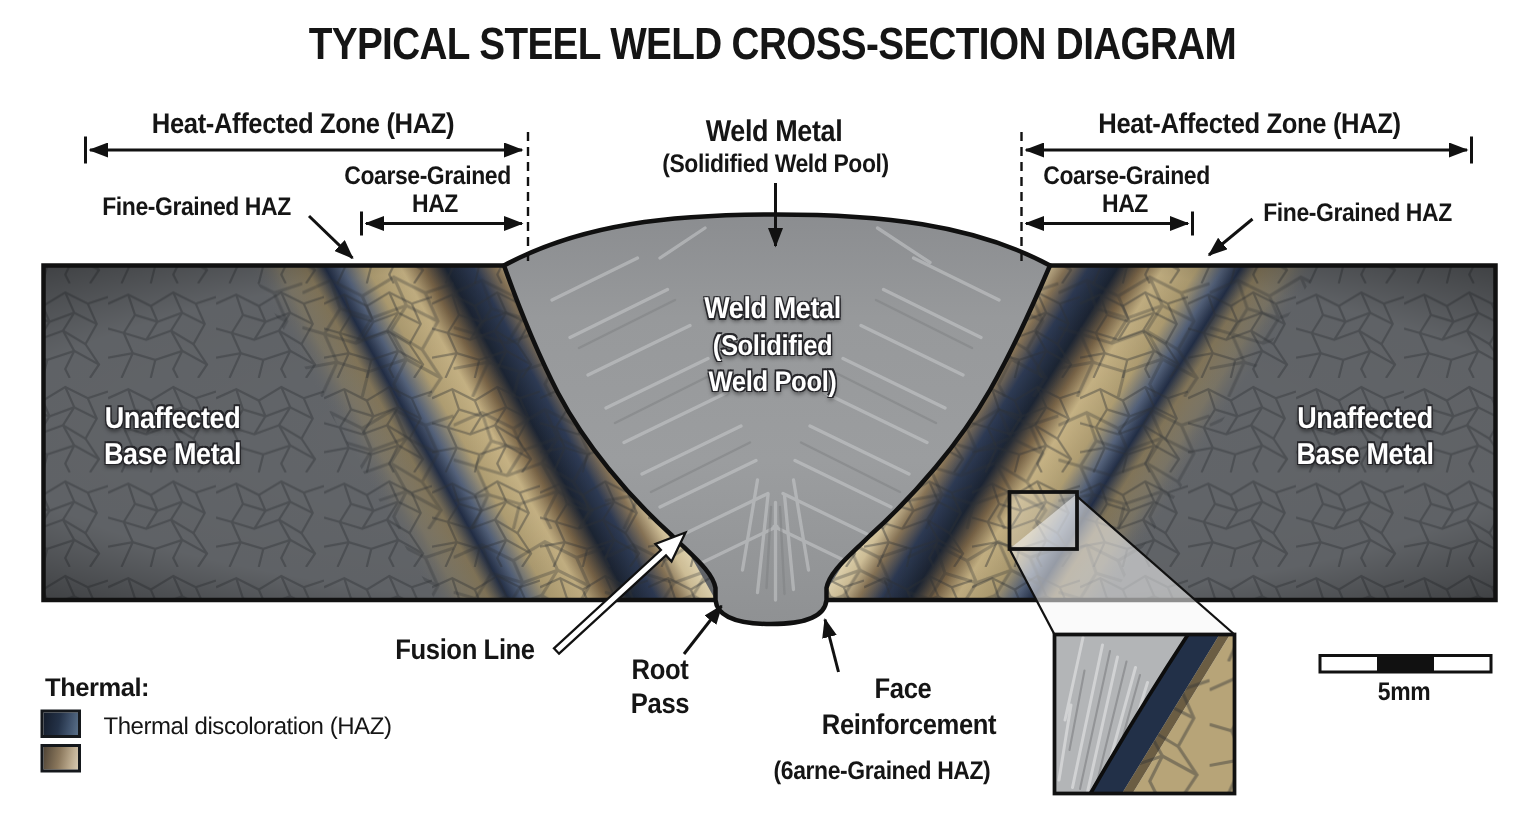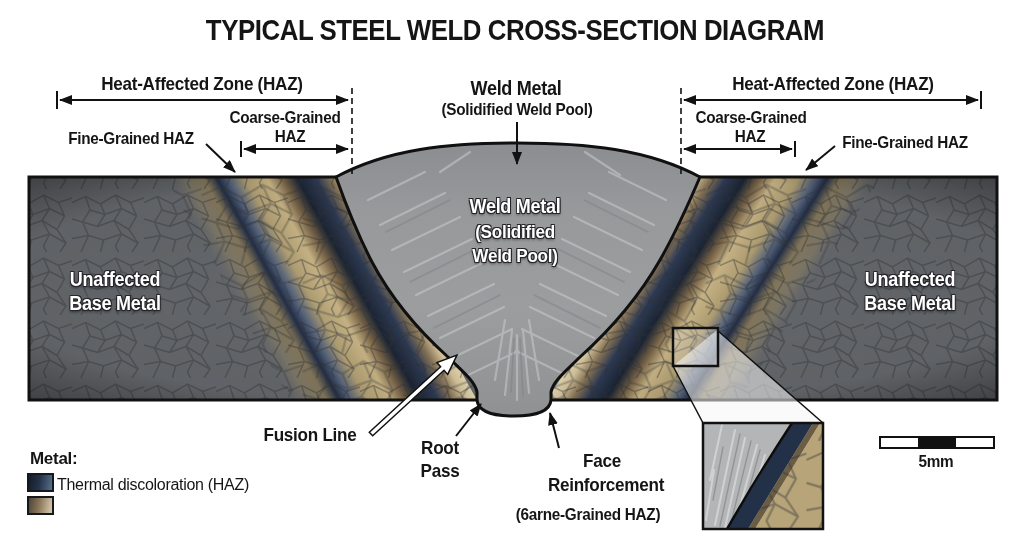--- a/index.html
+++ b/index.html
@@ -3,21 +3,21 @@
 <meta charset="utf-8">
 <style>
   html,body{margin:0;padding:0;background:#ffffff;}
   .stage{position:relative;width:1024px;height:559px;background:#ffffff;overflow:hidden;
          font-family:"Liberation Sans",sans-serif;}
   .stage svg{position:absolute;left:0;top:0;}
   .lbl{position:absolute;transform:translate(-50%,-50%) scaleX(.9);white-space:nowrap;
        color:#151515;font-weight:700;letter-spacing:-.3px;line-height:1;}
   .la{position:absolute;white-space:nowrap;color:#151515;letter-spacing:-.3px;line-height:1;}
   .ttl{font-size:30px;font-weight:700;letter-spacing:-.5px;transform:translate(-50%,-50%) scaleX(.86);}
-  .f19{font-size:19px;} .f17{font-size:17px;} .f16{font-size:16px;} .f20{font-size:20px;}
+  .f19{font-size:19px;} .f17{font-size:17px;} .f16{font-size:16px;margin-left:12px;} .f20{font-size:20px;}
   .wt{color:#ffffff;font-weight:700;
       text-shadow:-1px -1px 0 #26262a,1px -1px 0 #26262a,-1px 1px 0 #26262a,1px 1px 0 #26262a,0 2px 3px rgba(0,0,0,.55);}
   .sw{position:absolute;width:23px;height:15px;border:2px solid #15181c;}
   .sw-haz{background:linear-gradient(100deg,#141c2a 0%,#243248 45%,#41546e 75%,#5a7089 100%);}
   .sw-tint{background:linear-gradient(100deg,#4f4436 0%,#8a775c 45%,#bfae92 80%,#d6c9b2 100%);}
 </style>
 </head>
 <body>
 
 <div class="stage">
@@ -197,20 +197,20 @@
 <div class="lbl f20 wt" style="left:910px;top:279px;">Unaffected</div>
 <div class="lbl f20 wt" style="left:910px;top:303px;">Base Metal</div>
 
 <div class="lbl f19" style="left:310px;top:434px;">Fusion Line</div>
 <div class="lbl f19" style="left:440px;top:447px;">Root</div>
 <div class="lbl f19" style="left:440px;top:470px;">Pass</div>
 <div class="lbl f19" style="left:602px;top:460px;">Face</div>
 <div class="lbl f19" style="left:606px;top:484px;">Reinforcement</div>
 <div class="lbl f17" style="left:588px;top:514px;">(6arne-Grained HAZ)</div>
 
-<div class="la f17" style="left:30px;top:450px;font-weight:700;">Metal:</div>
+<div class="la f17" style="left:30px;top:450px;font-weight:700;">Thermal:</div>
 <div class="sw sw-haz" style="left:27px;top:473px;"></div>
 <div class="la f16" style="left:57px;top:477px;">Thermal discoloration (HAZ)</div>
 <div class="sw sw-tint" style="left:27px;top:496px;"></div>
 
 <div class="lbl f17" style="left:936px;top:461px;">5mm</div>
 
 </div>
 
 </body></html>

